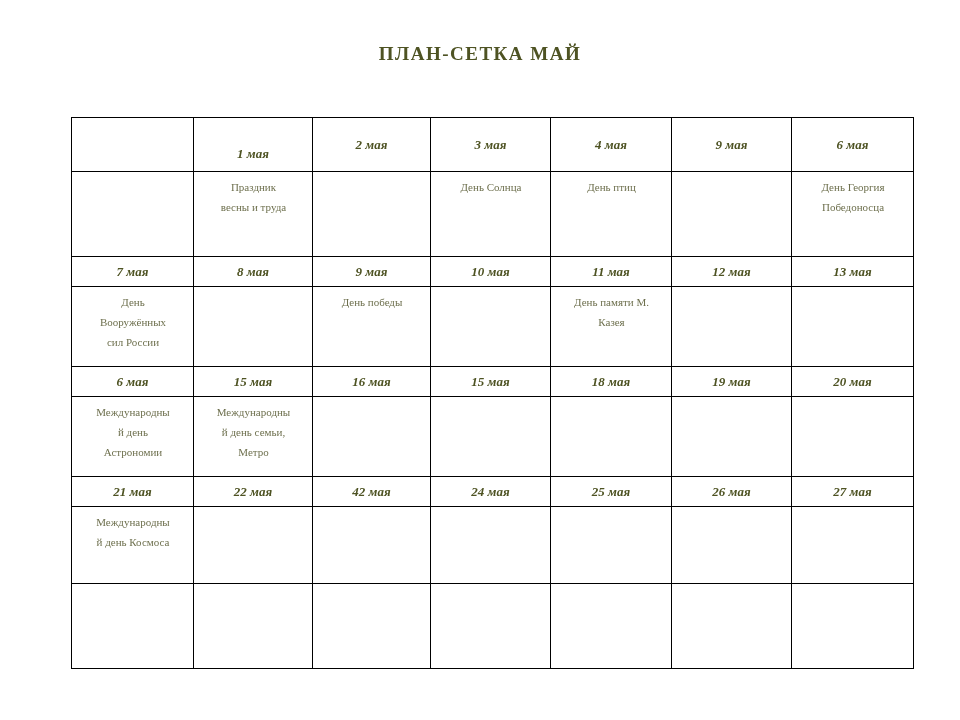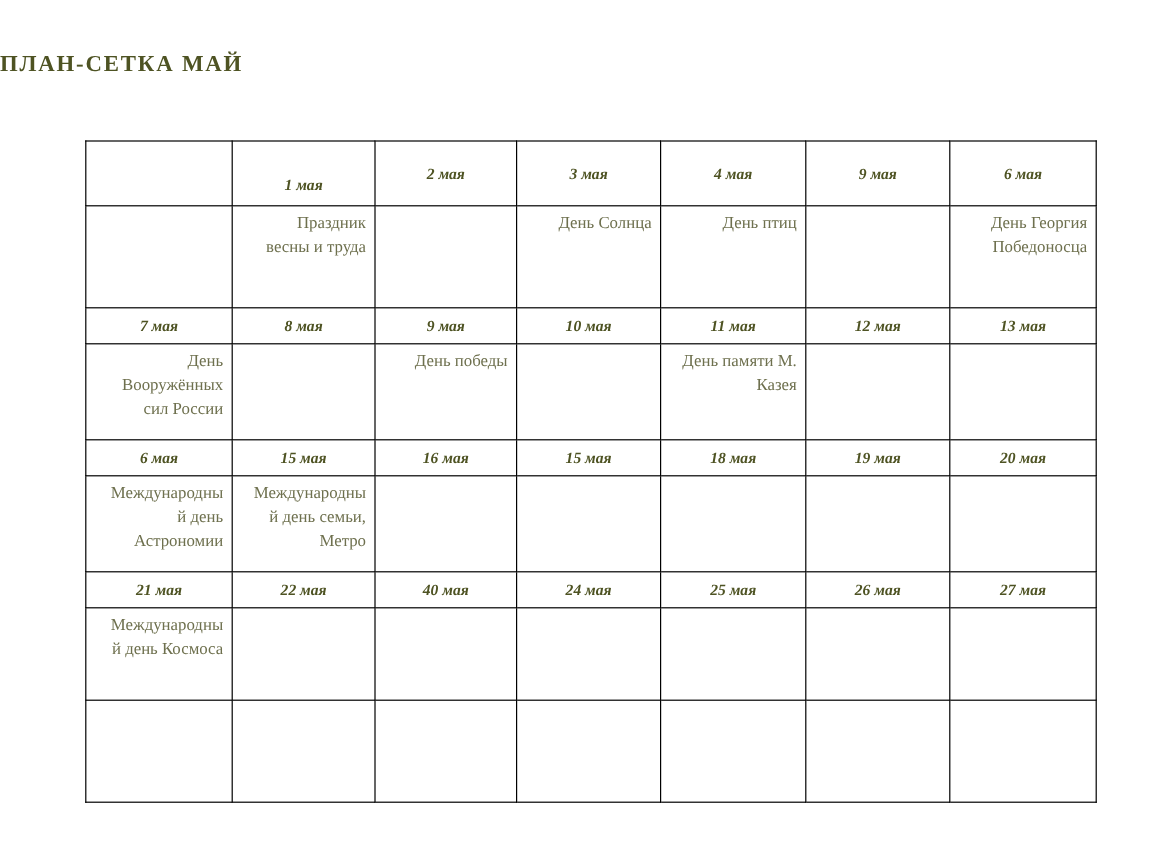--- a/index.html
+++ b/index.html
@@ -12,20 +12,21 @@
     overflow: hidden;
     background: #ffffff;
     font-family: "Liberation Serif", serif;
     position: relative;
   }
   .doc-title {
     position: absolute;
     top: 43px;
     left: 0;
     width: 960px;
+    text-align: center;
     font-size: 19px;
     font-weight: bold;
     letter-spacing: 1.5px;
     color: #4e5323;
   }
   table.plan {
     position: absolute;
     left: 71px;
     top: 117px;
     width: 843px;
@@ -42,24 +43,24 @@
     font-size: 13px;
     color: #4e5323;
     text-align: center;
     vertical-align: middle;
     padding: 0 2px;
   }
   td.date.low {
     padding-top: 19px;
   }
   td.event {
-    font-size: 14px;
+    font-size: 11px;
     color: #6e704e;
     vertical-align: top;
-    text-align: right;
+    text-align: center;
     padding: 5px 7px 4px 8px;
     line-height: 20px;
     white-space: pre-wrap;
     overflow-wrap: break-word;
   }
   tr.h54 { height: 54px; }
   tr.h85 { height: 85px; }
   tr.h30 { height: 30px; }
   tr.h80 { height: 80px; }
   tr.h77 { height: 77px; }
@@ -139,21 +140,21 @@
 Метро</td>
       <td class="event"></td>
       <td class="event"></td>
       <td class="event"></td>
       <td class="event"></td>
       <td class="event"></td>
     </tr>
     <tr class="h30">
       <td class="date">21 мая</td>
       <td class="date">22 мая</td>
-      <td class="date">40 мая</td>
+      <td class="date">42 мая</td>
       <td class="date">24 мая</td>
       <td class="date">25 мая</td>
       <td class="date">26 мая</td>
       <td class="date">27 мая</td>
     </tr>
     <tr class="h77">
       <td class="event">Международны
 й день Космоса</td>
       <td class="event"></td>
       <td class="event"></td>

